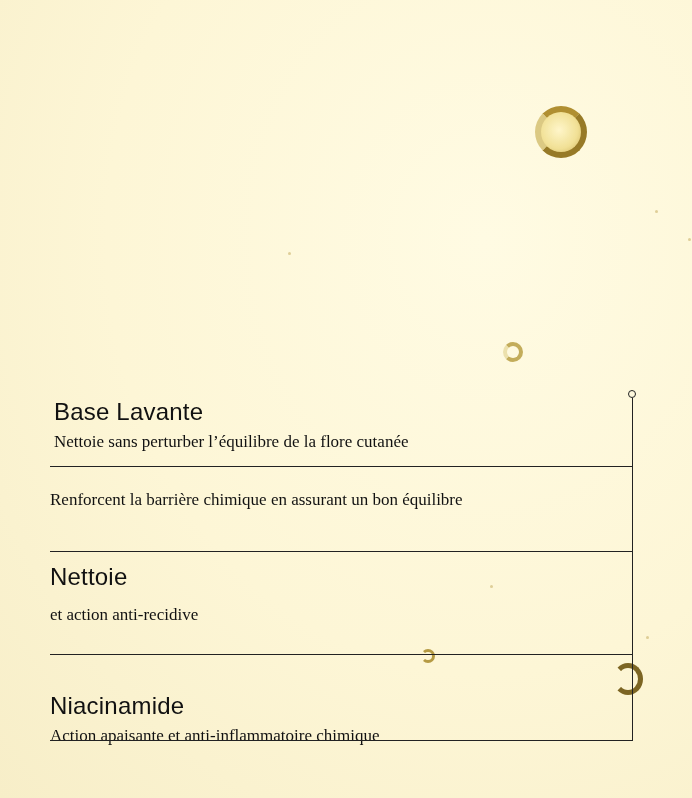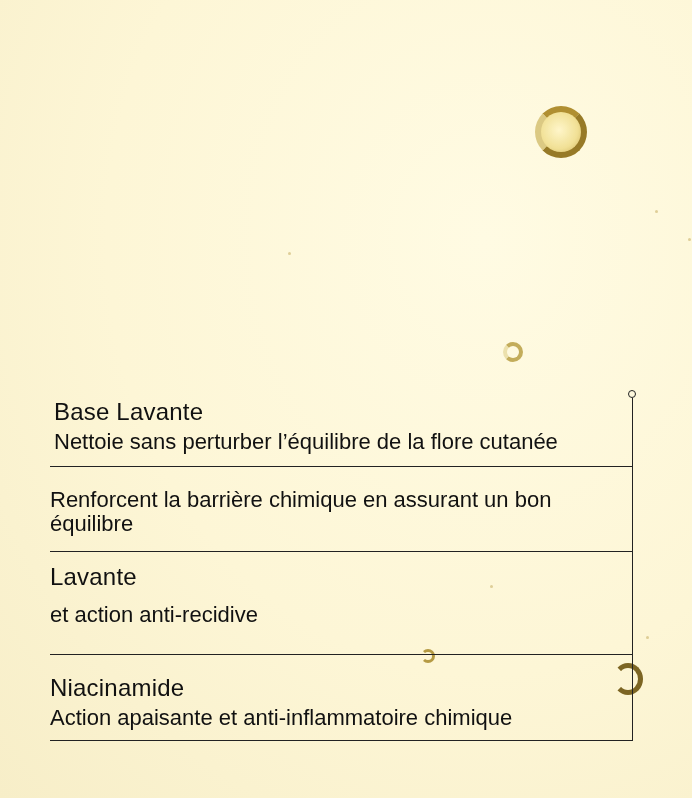--- a/index.html
+++ b/index.html
@@ -16,21 +16,21 @@
   .b2 { left:503px; top:342px; width:20px; height:20px; border:4px solid #b59a3a; border-left-color:#e8dba0; opacity:0.8;}
   .b3 { left:421px; top:649px; width:14px; height:14px; border:3px solid #a98a2a; border-left-color:transparent; opacity:0.85;}
   .b4 { left:613px; top:663px; width:30px; height:32px; border:5px solid #6f5610; border-left-color:transparent; opacity:0.9;}
   .dot { position:absolute; width:3px; height:3px; border-radius:50%; background:#c9b36a; opacity:0.6;}
 
   .vline { position:absolute; left:632px; top:398px; width:1px; height:343px; background:#222; }
   .vcircle { position:absolute; left:628px; top:390px; width:8px; height:8px; border:1px solid #222; border-radius:50%; box-sizing:border-box; background:transparent; }
 
   .item { position:absolute; left:50px; width:583px; }
   .item .title { font-size:24px; font-weight:normal; letter-spacing:0.2px; line-height:28px; }
-  .item .desc { font-size:22px; line-height:24px; margin-top:4px; }
+  .item .desc { font-size:17px; line-height:24px; margin-top:4px;font-family:Liberation Serif, serif; }
   .hline { position:absolute; left:50px; width:583px; height:1px; background:#222; }
 </style>
 </head>
 <body>
 
 <div class="bubble b1"></div>
 <div class="bubble b2"></div>
 <div class="bubble b3"></div>
 <div class="bubble b4"></div>
 <div class="dot" style="left:288px;top:252px"></div>
@@ -47,22 +47,22 @@
   <div class="desc" style="padding-left:4px">Nettoie sans perturber l’équilibre de la flore cutanée</div>
 </div>
 <div class="hline" style="top:466px"></div>
 
 <div class="item" style="top:484px">
   <div class="desc">Renforcent la barrière chimique en assurant un bon équilibre</div>
 </div>
 <div class="hline" style="top:551px"></div>
 
 <div class="item" style="top:563px">
-  <div class="title">Lavante</div>
+  <div class="title">Nettoie</div>
   <div class="desc" style="margin-top:12px">et action anti-recidive</div>
 </div>
 <div class="hline" style="top:654px"></div>
 
-<div class="item" style="top:674px">
+<div class="item" style="top:692px">
   <div class="title">Niacinamide</div>
   <div class="desc">Action apaisante et anti-inflammatoire chimique</div>
 </div>
 <div class="hline" style="top:740px"></div>
 
 </body></html>

